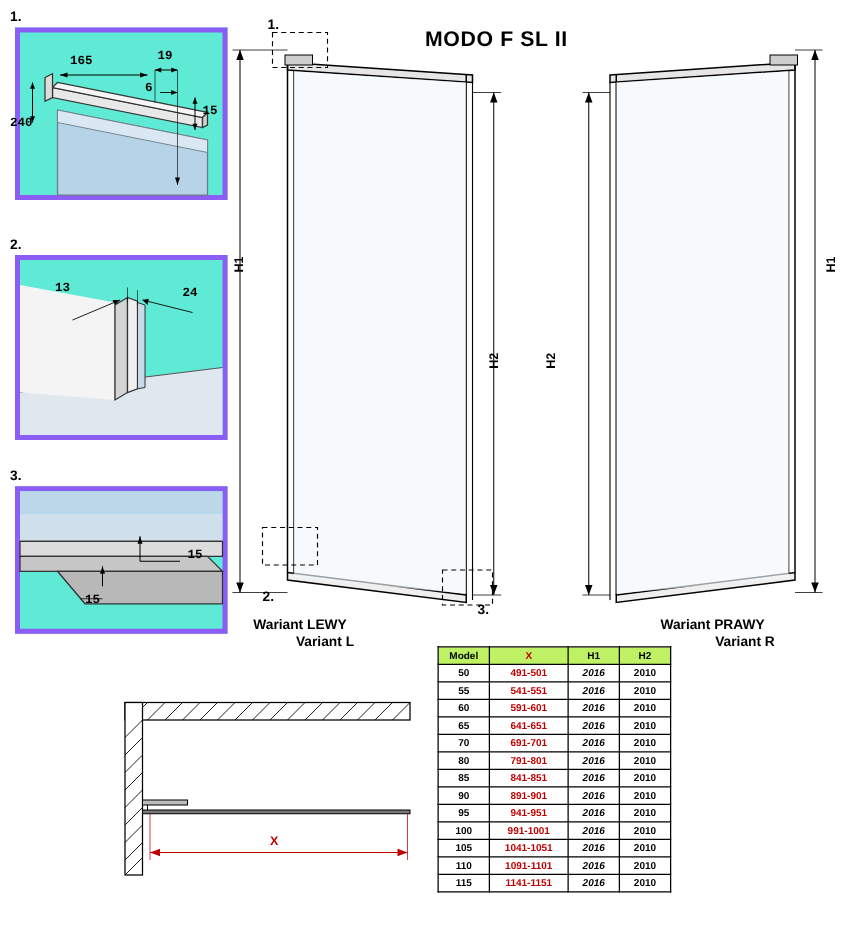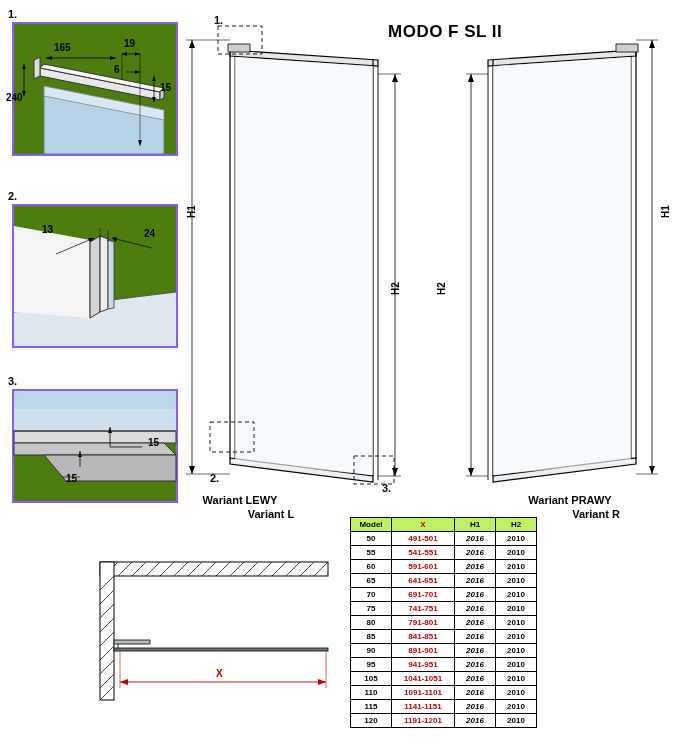--- a/index.html
+++ b/index.html
@@ -8,34 +8,35 @@
     background: #ffffff;
   }
   body {
     width: 685px;
     height: 750px;
     position: relative;
     font-family: "Liberation Sans", sans-serif;
     color: #000;
     overflow: hidden;
   }
-  .abs { position: absolute; margin-left: 48px; }
+  .abs { position: absolute; }
 
   
   #title {
     left: 340px; top: 22px;
     font-size: 17px; font-weight: bold;
     letter-spacing: 0.5px;
   }
 
   
   .detail-box {
     position: absolute;
-    border: 2px solid #8b5cf6;
-    background: #4d7c0f;
+    border: 4px solid #8b5cf6;
+    background: #5eead4;
+    font-family: Liberation Mono, monospace;
   }
   .detail-num {
     position: absolute;
     font-size: 11px;
     font-weight: bold;
   }
   .dim-text-b { position: absolute; font-size: 10px; font-weight: bold; }
 
   .label-cap {
     position: absolute;
@@ -203,21 +204,21 @@
   <rect x="36" y="12" width="44" height="28" fill="none" stroke="#000" stroke-width="0.9" stroke-dasharray="4,3"></rect>
   <rect x="28" y="408" width="44" height="30" fill="none" stroke="#000" stroke-width="0.9" stroke-dasharray="4,3"></rect>
   <rect x="172" y="442" width="40" height="28" fill="none" stroke="#000" stroke-width="0.9" stroke-dasharray="4,3"></rect>
 </svg>
 <div class="detail-num" style="left:214px; top:14px;">1.</div>
 <div class="detail-num" style="left:210px; top:472px;">2.</div>
 <div class="detail-num" style="left:382px; top:482px;">3.</div>
 <div class="dim-text-b" style="left:186px; top:218px; transform:rotate(-90deg); transform-origin:left top;">H1</div>
 <div class="dim-text-b" style="left:390px; top:295px; transform:rotate(-90deg); transform-origin:left top;">H2</div>
 <div class="label-cap" style="left:170px; top:494px; width:140px;">Wariant LEWY</div>
-<div class="label-cap" style="left:201px; top:508px; width:140px;">Variant L</div>
+<div class="label-cap" style="left:190px; top:508px; width:140px;">Variant L</div>
 
 <svg width="240" height="480" style="left:418px; top:14px;">
 
   <polygon points="70,46 218,36 218,42 70,52" fill="#e6e6e6" stroke="#000" stroke-width="1.2"></polygon>
 
   <line x1="218" y1="36" x2="218" y2="444" stroke="#000" stroke-width="1.2"></line>
   <line x1="213" y1="42" x2="213" y2="448" stroke="#000" stroke-width="0.9"></line>
 
   <line x1="75" y1="46" x2="75" y2="462" stroke="#000" stroke-width="1.2"></line>
   <line x1="70" y1="52" x2="70" y2="466" stroke="#000" stroke-width="0.9"></line>
@@ -327,26 +328,20 @@
         <td>2016</td>
         <td>2010</td>
       </tr>
       <tr>
         <td>70</td>
         <td class="x-col">691-701</td>
         <td>2016</td>
         <td>2010</td>
       </tr>
       <tr>
-        <td>75</td>
-        <td class="x-col">741-751</td>
-        <td>2016</td>
-        <td>2010</td>
-      </tr>
-      <tr>
         <td>80</td>
         <td class="x-col">791-801</td>
         <td>2016</td>
         <td>2010</td>
       </tr>
       <tr>
         <td>85</td>
         <td class="x-col">841-851</td>
         <td>2016</td>
         <td>2010</td>
@@ -357,37 +352,37 @@
         <td>2016</td>
         <td>2010</td>
       </tr>
       <tr>
         <td>95</td>
         <td class="x-col">941-951</td>
         <td>2016</td>
         <td>2010</td>
       </tr>
       <tr>
+        <td>100</td>
+        <td class="x-col">991-1001</td>
+        <td>2016</td>
+        <td>2010</td>
+      </tr>
+      <tr>
         <td>105</td>
         <td class="x-col">1041-1051</td>
         <td>2016</td>
         <td>2010</td>
       </tr>
       <tr>
         <td>110</td>
         <td class="x-col">1091-1101</td>
         <td>2016</td>
         <td>2010</td>
       </tr>
       <tr>
         <td>115</td>
         <td class="x-col">1141-1151</td>
         <td>2016</td>
         <td>2010</td>
       </tr>
-      <tr>
-        <td>120</td>
-        <td class="x-col">1191-1201</td>
-        <td>2016</td>
-        <td>2010</td>
-      </tr>
     </tbody>
 </table>
 
 </body></html>

